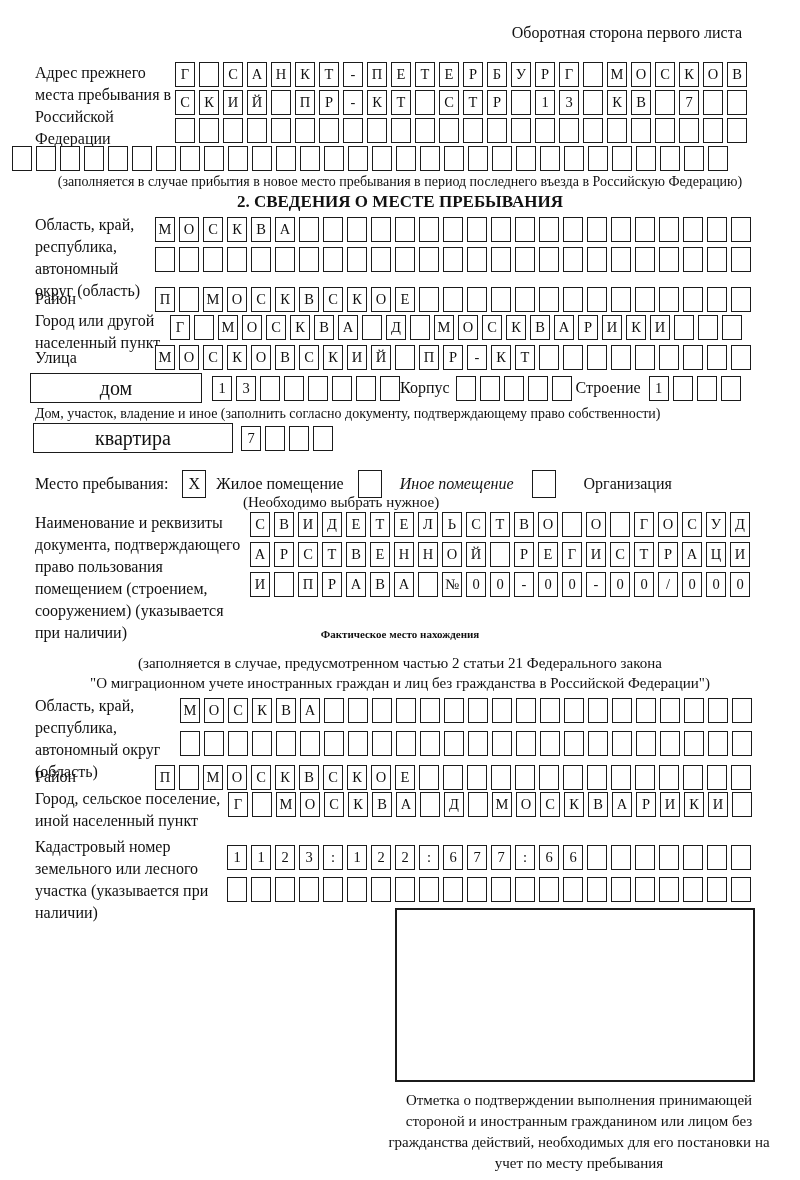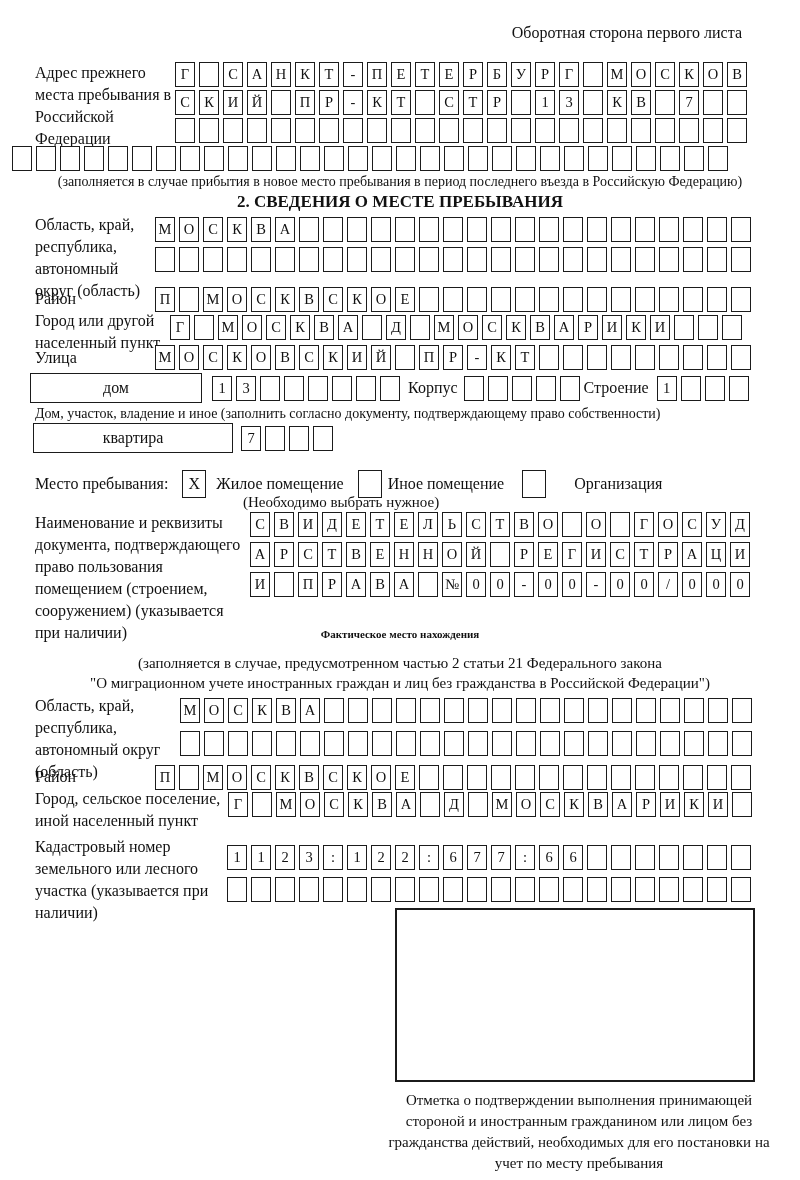--- a/index.html
+++ b/index.html
@@ -22,32 +22,32 @@
   .cell {
     width:20px; height:25px; flex:0 0 20px;
     border:1.6px solid #1b1b1b;
     display:flex; align-items:center; justify-content:center;
     font-size:14.5px; font-family:"Liberation Serif", serif;
     background:#fff;
   }
   .widebox {
     border:1.6px solid #1b1b1b; height:30px;
     display:flex; align-items:center; justify-content:center;
-    font-size:16px; background:#fff;
+    font-size:20px; background:#fff;
   }
   .inline-row { display:flex; align-items:center; }
   .chkbox {
     width:24px; height:28px; flex:0 0 24px;
     border:1.6px solid #1b1b1b;
     display:flex; align-items:center; justify-content:center;
     font-size:16px; background:#fff;
   }
   .conf-box { border:2px solid #1b1b1b; background:#fff; }
   .caption-c { font-size:15px; line-height:21px; text-align:center; }
-  .smallgap { margin-left:8px; }
+  .smallgap { }
 </style>
 </head>
 <body>
 
 <div class="sheet">
 
   <div class="abs lbl" style="top:22px; right:58px;">Оборотная сторона первого листа</div>
 
   <div class="abs lbl" style="top:62px; left:35px; width:145px;">Адрес прежнего места пребывания в Российской Федерации</div>
   <div class="abs cellrow" style="top:62px; left:175px;">
@@ -344,21 +344,21 @@
         <div class="cell"></div>
         <div class="cell"></div>
       </div>
   </div>
 
   <div class="abs inline-row" style="top:470px; left:35px;">
     <div class="lbl">Место пребывания:</div>
     <div class="chkbox" style="margin-left:14px;">Х</div>
     <div class="lbl" style="margin-left:10px;">Жилое помещение</div>
     <div class="chkbox" style="margin-left:14px;"></div>
-    <div class="lbl" style="margin-left:6px;">Иное помещение</div>
+    <div class="lbl" style="margin-left:18px;font-style:italic;">Иное помещение</div>
     <div class="chkbox" style="margin-left:18px;"></div>
     <div class="lbl" style="margin-left:28px;">Организация</div>
   </div>
   <div class="abs cap" style="top:494px; left:243px; font-size:15px;">(Необходимо выбрать нужное)</div>
 
   <div class="abs lbl" style="top:512px; left:35px; width:215px;">Наименование и реквизиты документа, подтверждающего право пользования помещением (строением, сооружением) (указывается при наличии)</div>
   <div class="abs cellrow" style="top:512px; left:250px;">
       <div class="cell">С</div>
       <div class="cell">В</div>
       <div class="cell">И</div>

